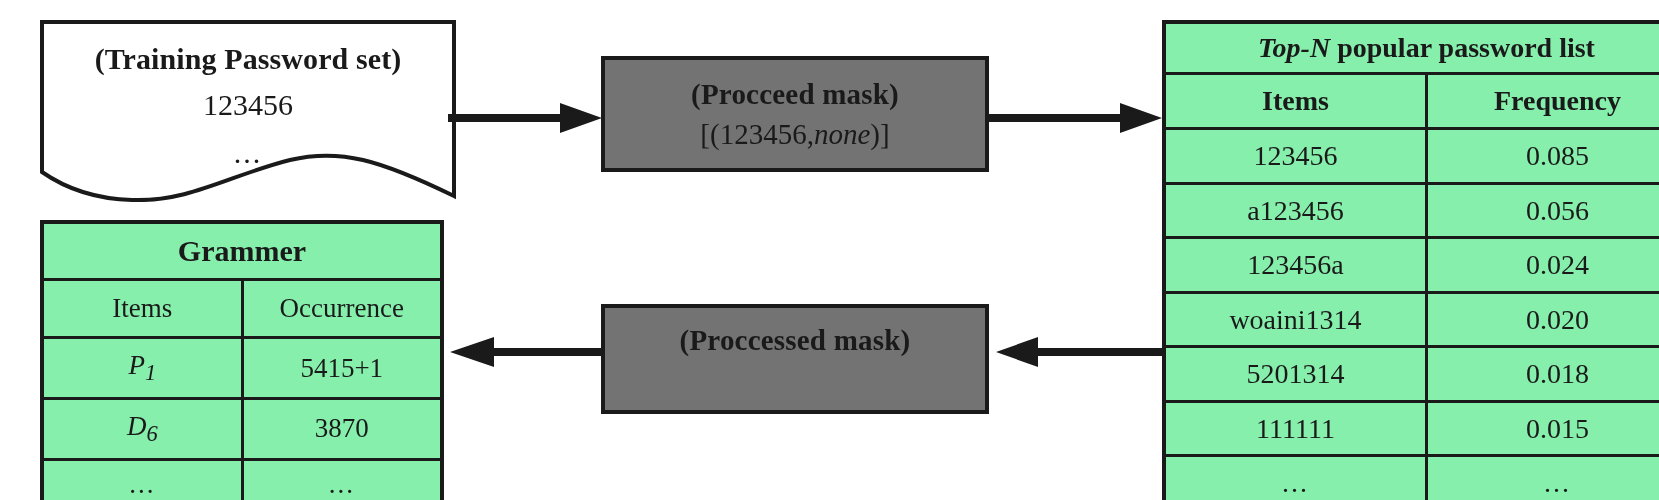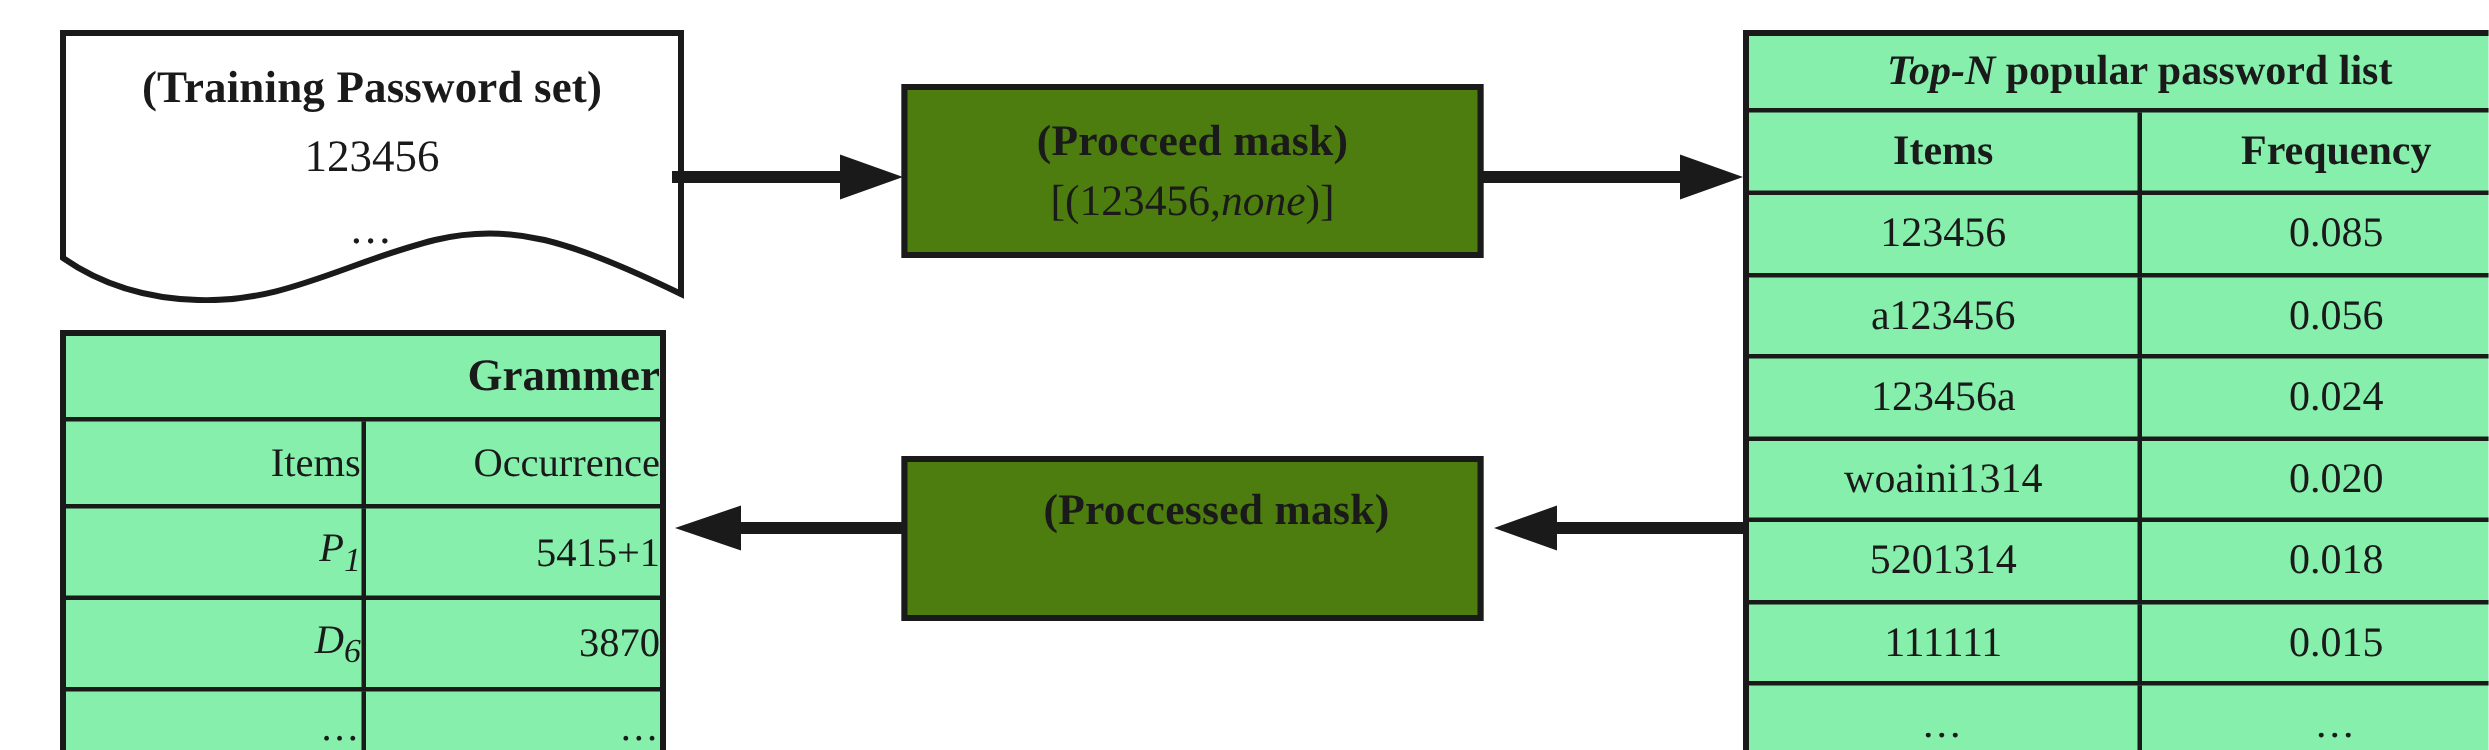--- a/index.html
+++ b/index.html
@@ -6,21 +6,21 @@
   body{
     width:1659px;height:500px;position:relative;overflow:hidden;
     font-family:"Liberation Serif","DejaVu Serif",serif;
     color:#1a1a1a;
   }
   .stage{position:absolute;left:0;top:16px;width:1641px;height:500px;margin-left:36px;}
 
   
   .box{
     position:absolute;box-sizing:border-box;
-    border:4px solid #1a1a1a;background:#4d7c0f;
+    border:4px solid #1a1a1a;background:#737373;
   }
 
   
   #doc-shape{position:absolute;left:4px;top:4px;width:416px;height:178px;}
   #doc-shape svg{display:block;}
   .doc-text{position:absolute;left:8px;width:400px;text-align:center;}
   #doc-title{top:22px;font-size:30px;font-weight:bold;letter-spacing:.1px;}
   #doc-pw{top:68px;font-size:30px;}
   #doc-ellipsis{top:116px;font-size:30px;letter-spacing:2px;}
 
@@ -43,21 +43,21 @@
   .tbl tr:first-child td{border-top:none;}
   .tbl tr:last-child td{border-bottom:none;}
   .tbl td:first-child{border-left:none;}
   .tbl td:last-child{border-right:none;}
   .hdr{font-weight:bold;}
   .ital{font-style:italic;}
   .ell{letter-spacing:2px;}
 
   #top-n-table{left:1126px;top:4px;width:529px;height:492px;}
   #grammer-table{left:4px;top:204px;width:404px;height:292px;}
-  #grammer-table td{font-size:27px;text-align:right;}
+  #grammer-table td{font-size:27px;}
   .math{font-style:italic;font-family:"Liberation Serif","DejaVu Serif",serif;}
 
   
   .arrow{position:absolute;}
   .arrow svg{display:block;overflow:visible;}
 </style>
 </head>
 <body>
 
 <div class="stage">
@@ -70,21 +70,21 @@
     <div class="doc-text" id="doc-pw">123456</div>
     <div class="doc-text" id="doc-ellipsis">...</div>
   </div>
 
   <div class="box" id="proceed-mask">
     <div class="mask-line mask-title" style="top:18px;">(Procceed  mask)</div>
     <div class="mask-line mask-sub" style="top:58px;"><span>[(</span><span>123456</span><span>,</span><i>none</i><span>)]</span></div>
   </div>
 
   <div class="box" id="processed-mask">
-    <div class="mask-line mask-title" style="top:16px;padding-left:16px;">(Proccessed  mask)</div>
+    <div class="mask-line mask-title" style="top:16px;">(Proccessed  mask)</div>
   </div>
 
   <div class="tbl" id="top-n-table">
     <table>
       <tbody>
           <tr>
         <td colspan="2" class="hdr" style="height:48px;"><span class="ital">Top-N</span><span> popular password list</span></td>
       </tr>
       <tr>
         <td class="hdr" style="height:52px;">Items</td>

